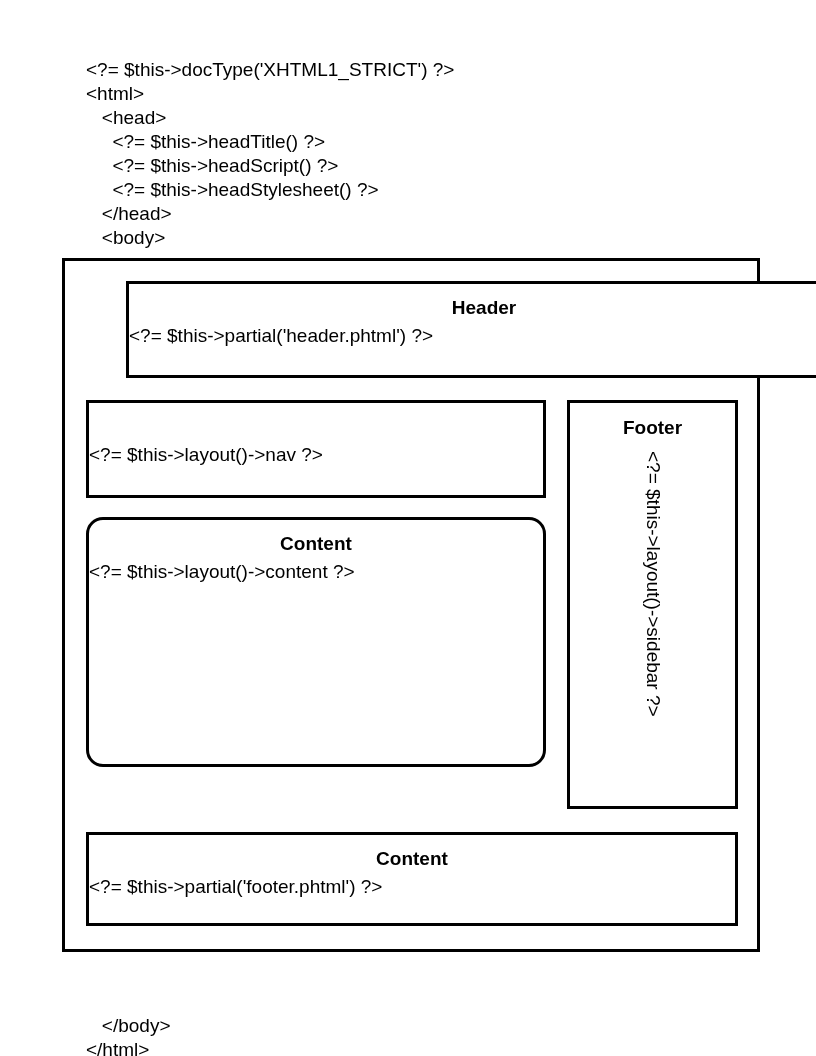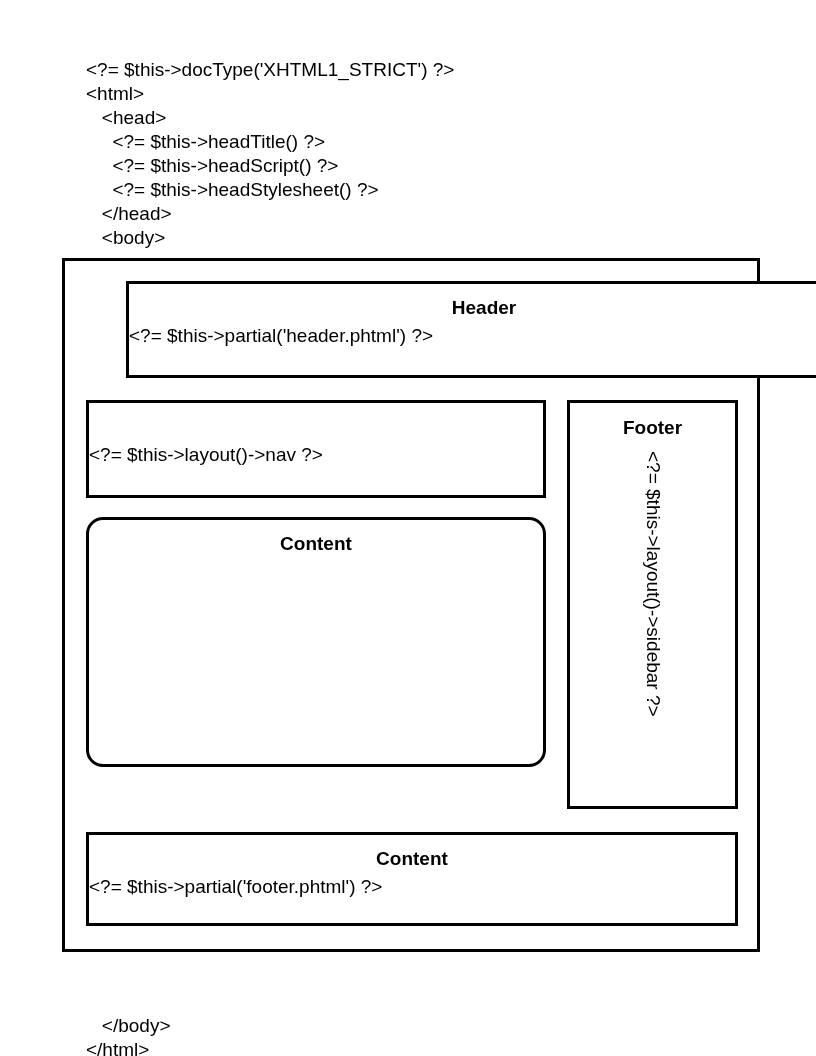--- a/index.html
+++ b/index.html
@@ -127,20 +127,21 @@
     <div class="region-title">Header</div>
     <div class="region-code">&lt;?= $this-&gt;partial('header.phtml') ?&gt;</div>
   </div>
 
   <div id="nav-box" class="region-box">
     <div class="region-code">&lt;?= $this-&gt;layout()-&gt;nav ?&gt;</div>
   </div>
 
   <div id="content-box" class="region-box">
     <div class="region-title">Content</div>
+    <div class="region-code">&lt;?= $this-&gt;layout()-&gt;content ?&gt;</div>
   </div>
 
   <div id="sidebar-box" class="region-box">
     <div class="region-title">Footer</div>
     <div class="region-code-vertical">
       <span>&lt;?= $this-&gt;layout()-&gt;sidebar ?&gt;</span>
     </div>
   </div>
 
   <div id="footer-box" class="region-box">

